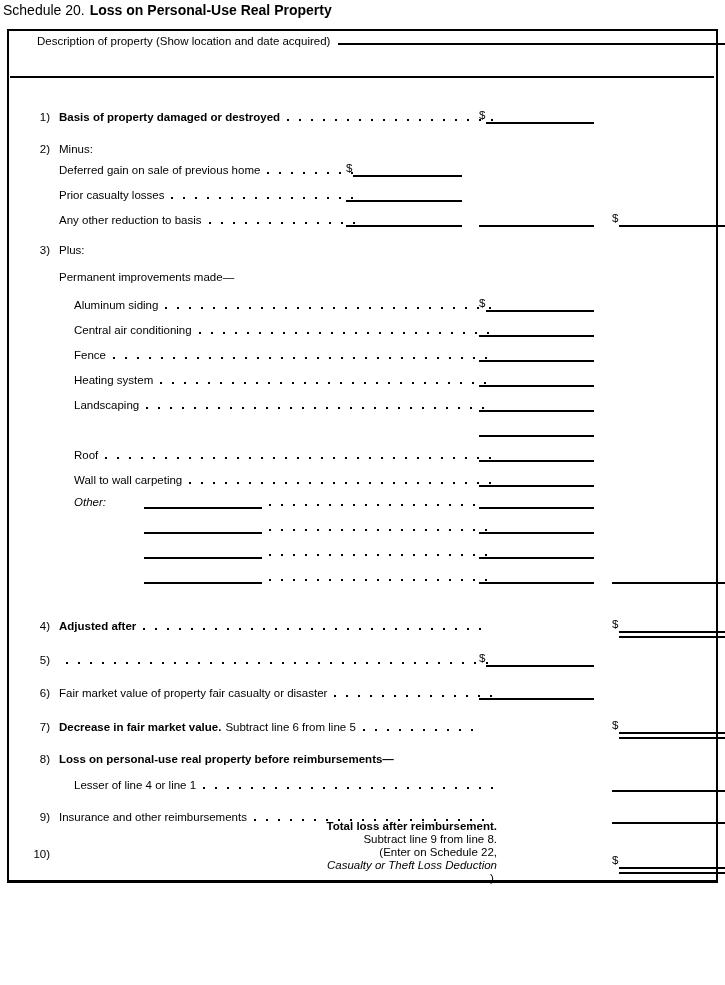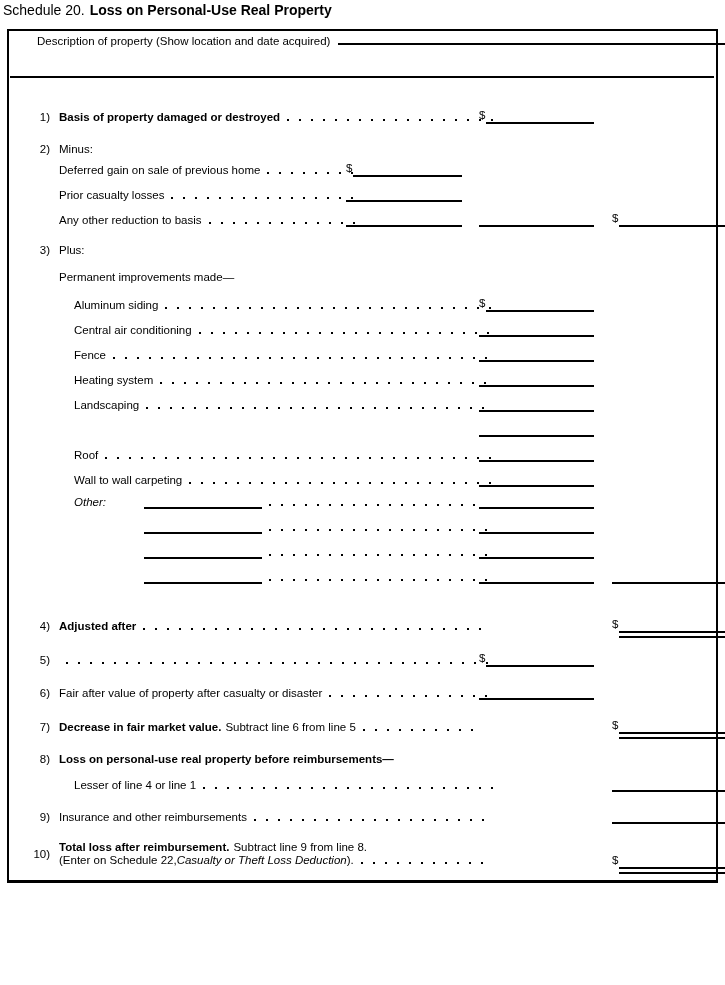--- a/index.html
+++ b/index.html
@@ -24,21 +24,21 @@
   .cA{left:322px;width:116px;}
   .cB{left:455px;width:115px;}
   .cC{left:588px;width:125px;}
   .dollar{line-height:11px;margin:0 1px 3px 0;}
   .blank{flex:1;height:2px;background:#000;}
   .double{position:relative;}
   .double::after{content:"";position:absolute;left:0;right:0;top:5px;height:2px;background:#000;}
   .oblank{width:118px;height:2px;background:#000;flex:none;align-self:flex-end;}
   .othersp{width:70px;flex:none;}
   .l10col{display:flex;flex-direction:column;flex:1;}
-  .l10line{display:flex;align-items:flex-end;white-space:nowrap;line-height:14px;}
+  .l10line{display:flex;align-items:flex-end;white-space:nowrap;line-height:14px;flex-direction:column;}
 </style>
 </head>
 <body>
 
 <div class="page">
 
   <div class="title">
     <span>Schedule 20.</span><span class="t-main">Loss on Personal-Use Real Property</span>
   </div>
 
@@ -255,21 +255,21 @@
     </div>
     <div class="cell cB">
       <span class="dollar">$</span>
       <div class="blank"></div>
     </div>
   </div>
 
   <div class="row" style="top:680px;">
     <div class="lab" style="left:7px;right:270px;">
       <span class="num">6)</span>
-      <span>Fair after value of property after casualty or disaster</span>
+      <span>Fair market value of property fair casualty or disaster</span>
       <div class="leader"></div>
     </div>
     <div class="cell cB">
         <div class="blank"></div>
       </div>
   </div>
 
   <div class="row" style="top:714px;">
     <div class="lab" style="left:7px;right:285px;">
       <span class="num">7)</span>

